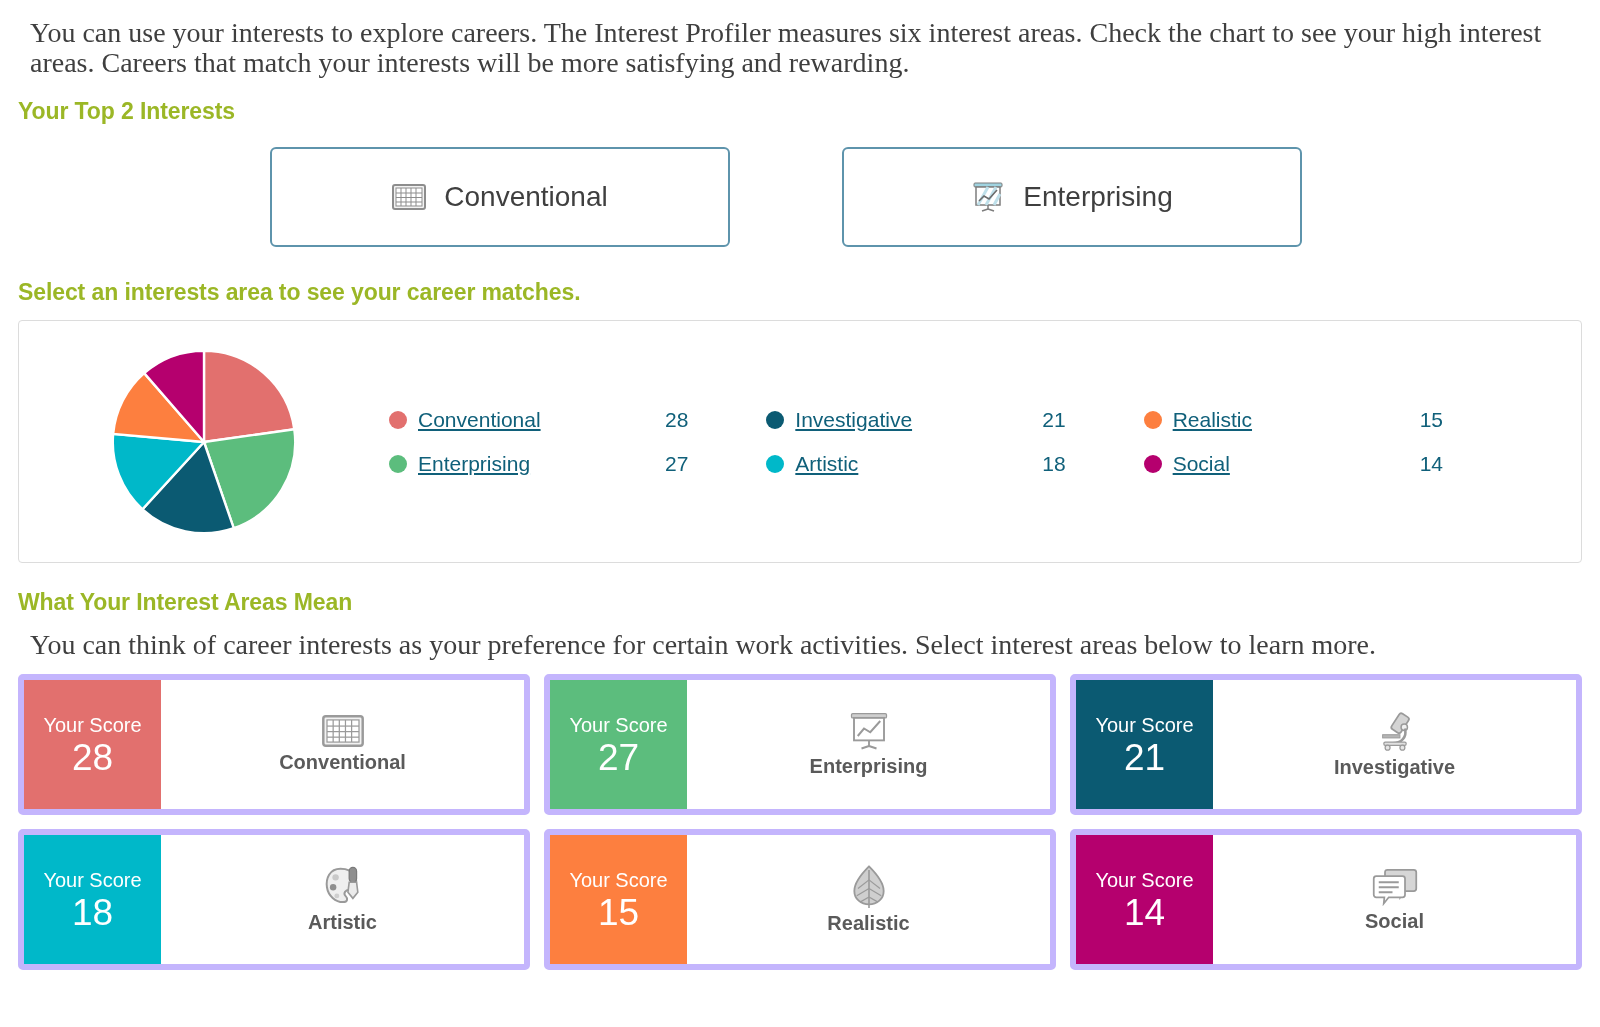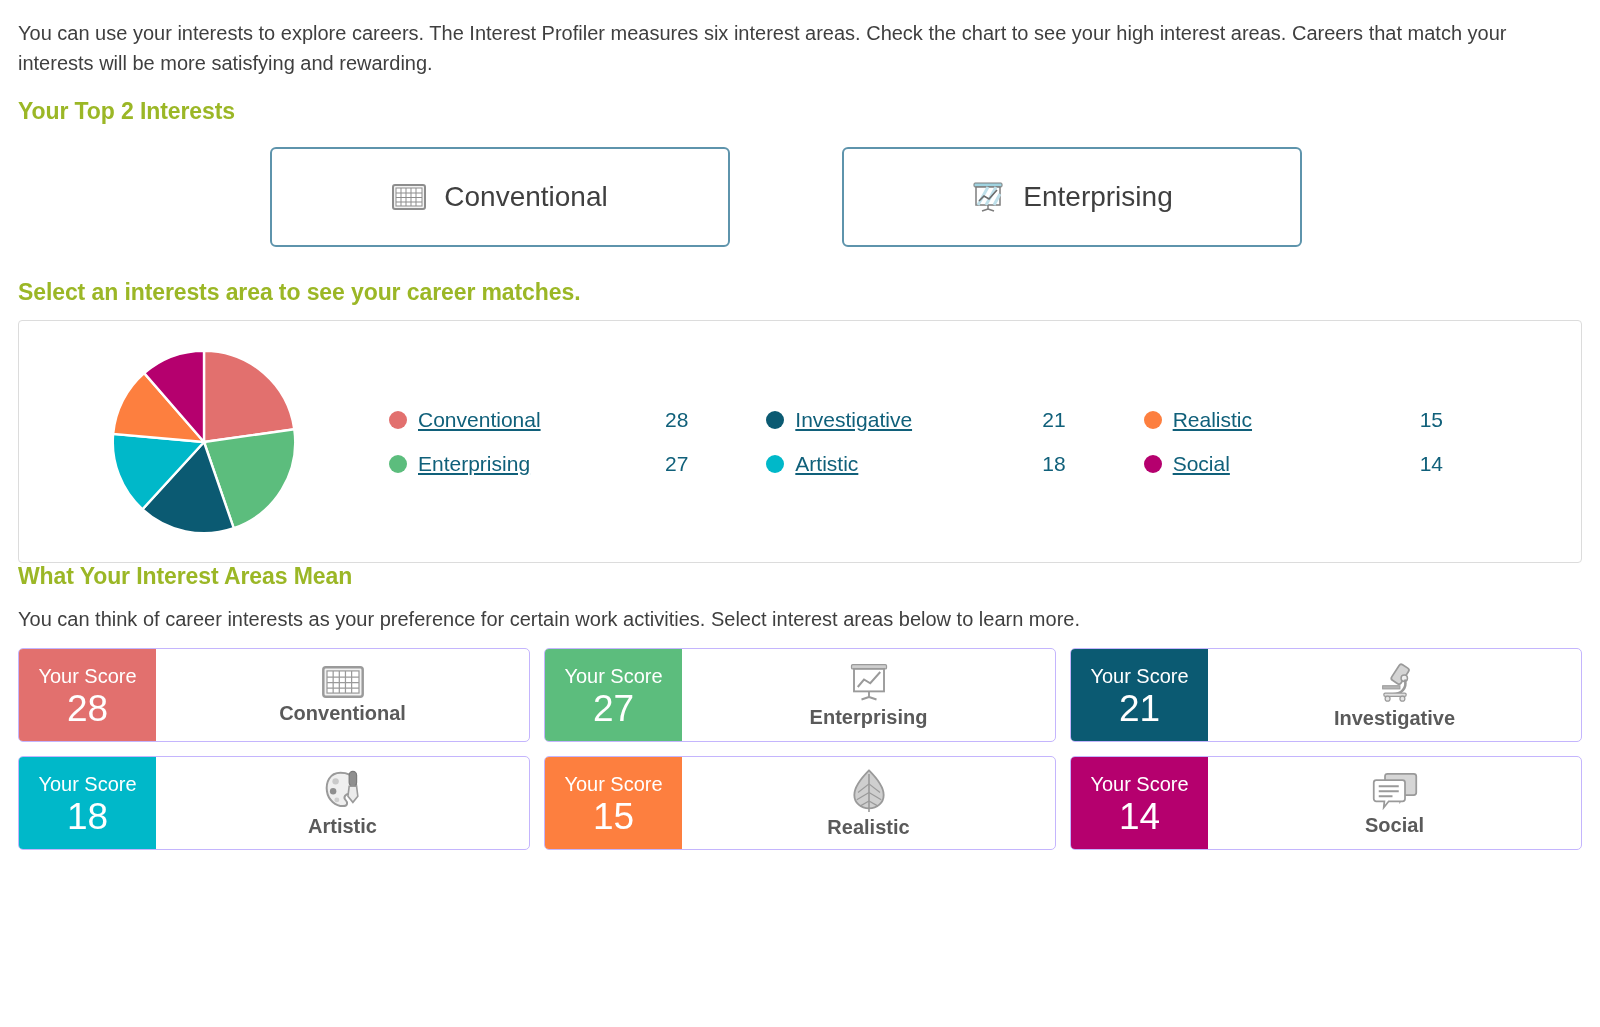--- a/index.html
+++ b/index.html
@@ -15,24 +15,25 @@
     color: #9bb726;
     font-size: 23px;
     font-weight: bold;
     margin: 0 0 14px 0;
     letter-spacing: -0.1px;
   }
   .h-green.tight { margin-bottom: 10px; }
 
   .body-text {
     color: #3f3f3f;
-    font-size: 20px;
+    font-size: 28px;
     line-height: 30px;
-    margin: 0 0 20px 0;
+    margin: 0 0 20px 12px;
     max-width: 1570px;
+    font-family: Liberation Serif, serif;
   }
 
   
   .top-row {
     display: flex;
     gap: 112px;
     margin: 22px 0 0 252px;
   }
   .top-card {
     width: 460px;
@@ -95,24 +96,24 @@
   
   .cards-grid {
     display: grid;
     grid-template-columns: repeat(3, 1fr);
     gap: 14px 14px;
     margin-top: 14px;
   }
   .score-card {
     display: flex;
     align-items: stretch;
-    border: 1px solid #c4b5fd;
+    border: 6px solid #c4b5fd;
     border-radius: 5px;
     background: #fff;
-    height: 94px;
+    height: 141px;
     overflow: hidden;
     cursor: pointer;
   }
   .score-block {
     width: 137px;
     flex: none;
     color: #fff;
     display: flex;
     flex-direction: column;
     align-items: center;
@@ -225,21 +226,21 @@
           <span class="leg-val">18</span>
         </div>
         <div class="leg-item">
           <span class="leg-dot" style="background: rgb(181, 0, 110);"></span>
           <a class="leg-name">Social</a>
           <span class="leg-val">14</span>
         </div>
       </div>
   </div>
 
-  <h3 class="h-green" style="">What Your Interest Areas Mean</h3>
+  <h3 class="h-green" style="margin-top:26px">What Your Interest Areas Mean</h3>
   <p class="body-text" style="margin-bottom:0">You can think of career interests as your preference for certain work activities. Select interest areas below to learn more.</p>
 
   <div class="cards-grid" id="cards-grid">
       <div class="score-card">
         <div class="score-block" style="background: rgb(226, 112, 110);">
           <div class="score-label">Your Score</div>
           <div class="score-num">28</div>
         </div>
         <div class="card-main">
           <span class="icon-box">

